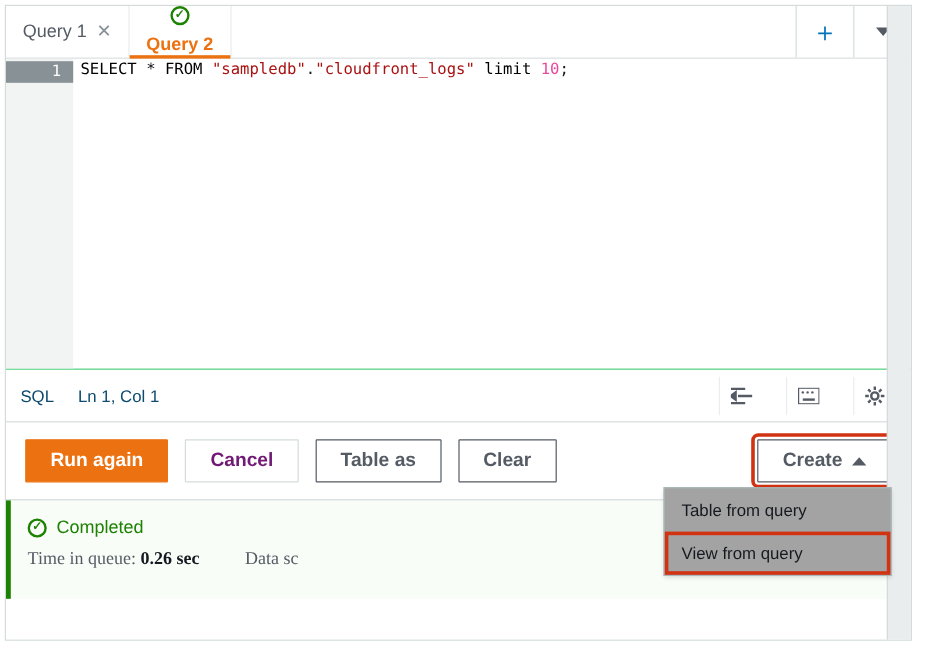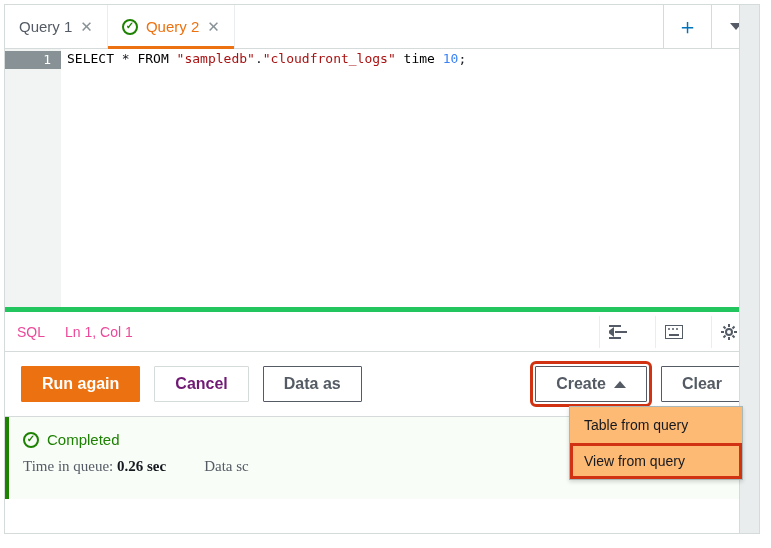--- a/index.html
+++ b/index.html
@@ -36,21 +36,22 @@
     padding: 0 14px;
     gap: 8px;
     cursor: pointer;
     color: #545b64;
     font-size: 15px;
     border-right: 1px solid #eaeded;
     position: relative;
   }
   .tab.active {
     color: #ec7211;
-    font-weight: 400;
+    font-weight: 700;
+    flex-direction: column;
   }
   .tab.active::after{
     content:"";
     position:absolute;
     left:0; right:0; bottom:-1px;
     height:3px;
     background:#ec7211;
   }
   .tab .close-x {
     color: #879196;
@@ -114,34 +115,34 @@
     flex:1;
     font-family: Monaco, Menlo, Consolas, monospace;
     font-size:13px;
     padding: 2px 6px;
     white-space: pre;
     color:#16191f;
     position:relative;
   }
   .kw { color:#000000;text-align:center; }
   .str { color:#aa1111; }
-  .num { color:#3b82f6; }
+  .num { color:#ec4899; }
   .resize-handle{
     position:absolute; right:4px; bottom:2px;
     color:#aab7b8; font-size:16px;
     transform: scaleX(-1);
   }
   
   .editor-status {
     display:flex;
     align-items:center;
     height:44px;
-    border-top:5px solid #22c55e;
+    border-top:1px solid #22c55e;
     padding: 0 12px;
-    color:#ec4899;
+    color:#0c4a6e;
     gap: 20px;
   }
   .editor-status .spacer{flex:1;}
   .mini-btn{
     width:36px; height:32px;
     display:flex; align-items:center; justify-content:center;
     color:#545b64; cursor:pointer;
     border-left:1px solid #eaeded;
   }
   .mini-btn:last-child{border-right:1px solid #eaeded;}
@@ -180,22 +181,22 @@
   }
   .highlight-red{
     outline: 3px solid #d13212;
     outline-offset: 2px;
   }
   
   .menu{
     position:absolute;
     right:16px;
     top:54px;
-    width:174px;
-    background:#fdba74;
+    width:190px;
+    background:#a3a3a3;
     border:1px solid #aab7b8;
     box-shadow:0 2px 4px rgba(0,0,0,.15);
     z-index:10;
   }
   .menu-item{
     padding:10px 14px;
     color:#16191f;
     cursor:pointer;
     font-size:14px;
   }
@@ -254,21 +255,21 @@
       <div class="btn-icon">
         <span class="caret-down"></span>
       </div>
     </div>
   </div>
 
   <div class="editor">
     <div class="gutter">
       <div class="ln">1</div>
     </div>
-    <div class="code"><span class="kw">SELECT</span> <span>*</span> <span class="kw">FROM</span> <span class="str">"sampledb"</span><span>.</span><span class="str">"cloudfront_logs"</span> <span class="kw">time</span> <span class="num">10</span><span>;</span></div>
+    <div class="code"><span class="kw">SELECT</span> <span>*</span> <span class="kw">FROM</span> <span class="str">"sampledb"</span><span>.</span><span class="str">"cloudfront_logs"</span> <span class="kw">limit</span> <span class="num">10</span><span>;</span></div>
     <div class="resize-handle">◢</div>
   </div>
 
   <div class="editor-status">
     <span>SQL</span>
     <span>Ln 1, Col 1</span>
     <span class="spacer"></span>
     <div class="mini-btn">
       <svg width="18" height="14" viewBox="0 0 18 14">
         <path d="M0 1h12M6 7h12M0 7l4-3v6z M0 13h12" stroke="#545b64" stroke-width="2" fill="#545b64"></path>
@@ -292,28 +293,28 @@
   </div>
 
   <div class="action-bar">
     <button class="btn primary">
       <span>Run again</span>
     </button>
     <button class="btn disabled">
       <span>Cancel</span>
     </button>
     <button class="btn">
-      <span>Data as</span>
+      <span>Table as</span>
+    </button>
+    <button class="btn">
+      <span>Clear</span>
     </button>
     <button class="btn highlight-red" style="margin-left:auto;">
       <span>Create</span>
       <span class="caret-up"></span>
-    </button>
-    <button class="btn">
-      <span>Clear</span>
     </button>
 
     <div class="menu">
       <div class="menu-item">
         <span>Table from query</span>
       </div>
       <div class="menu-item hl">
         <span>View from query</span>
       </div>
     </div>

